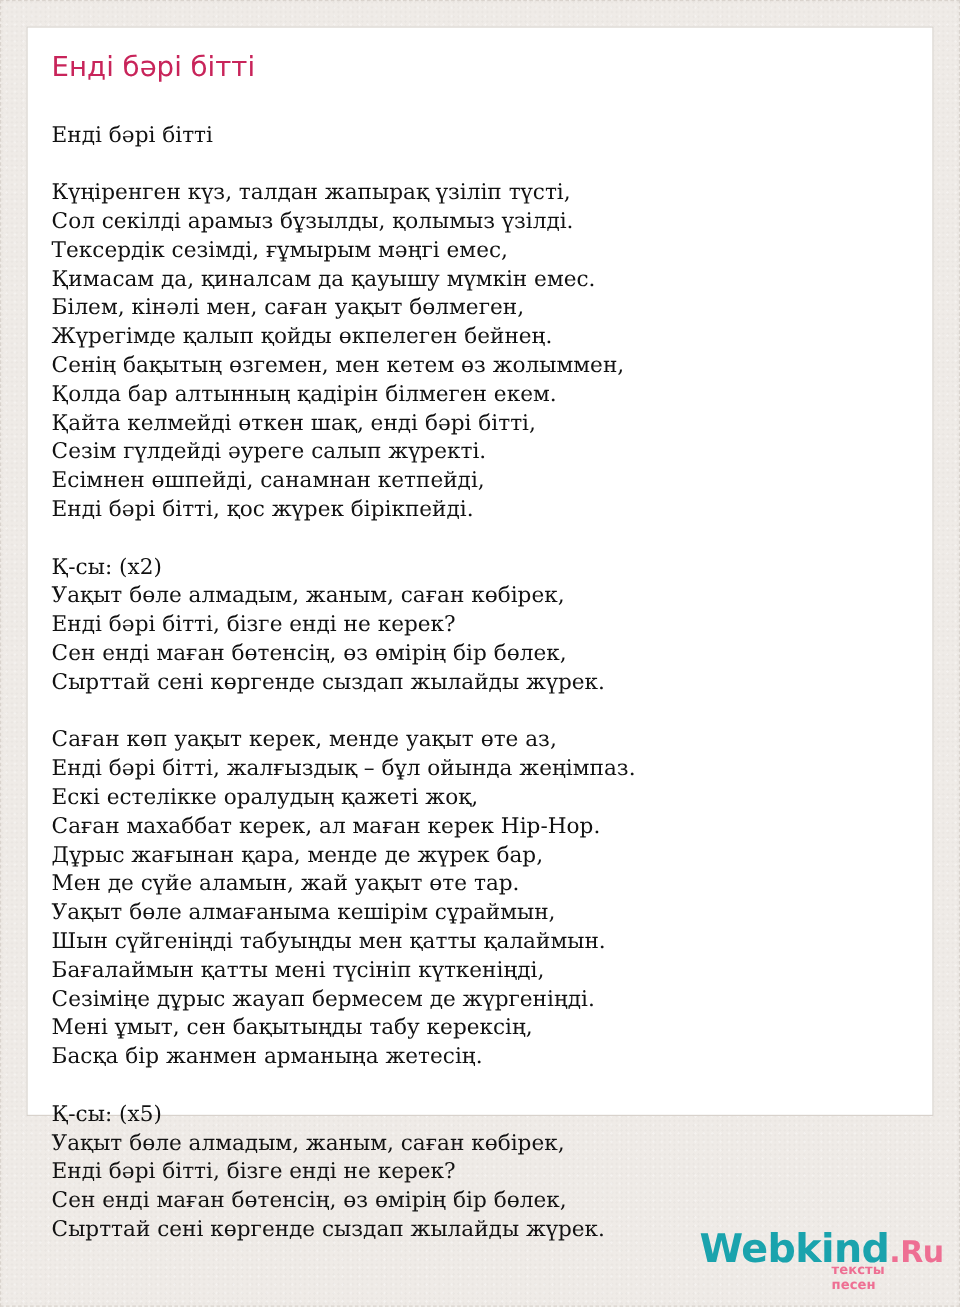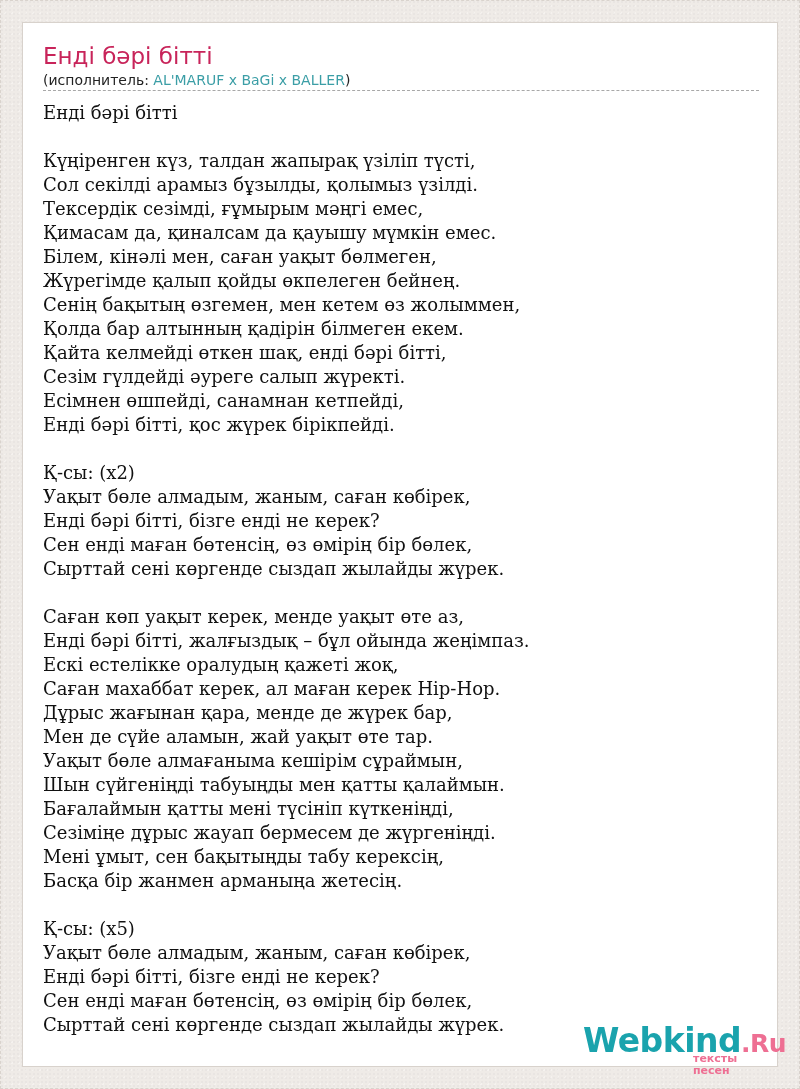--- a/index.html
+++ b/index.html
@@ -13,21 +13,21 @@
     background-position: 0 0, 2px 3px;
     position: relative;
   }
   .frame {
     position: absolute; left: 0; top: 0; right: 0; bottom: 0;
     border: 1px dashed #d9d3cd;
     box-sizing: border-box;
   }
   .card {
     position: absolute; left: 22px; top: 22px;
-    width: 756px; height: 1045px;
+    width: 756px; height: 908px;
     background: #ffffff;
     border: 1px solid #d8d2cc;
     box-sizing: border-box;
   }
   .title {
     position: absolute; left: 20px; top: 18px;
     margin: 0;
     font-family: "DejaVu Sans", sans-serif;
     font-weight: normal;
     font-size: 23px; line-height: 30px;
@@ -74,21 +74,20 @@
   }
 </style>
 </head>
 <body>
 
 <div class="frame"></div>
 
 <div class="card">
   <h1 class="title">Енді бәрі бітті</h1>
 
-  <div class="artist-line"><span>(исполнитель: </span><a class="artist-link" href="#">AL'MARUF x BaGi x BALLER</a><span>)</span></div>
 
   <div class="lyrics" id="lyrics"><span class="line">Енді бәрі бітті</span><span class="line"></span><span class="line">Күңіренген күз, талдан жапырақ үзіліп түсті,</span><span class="line">Сол секілді арамыз бұзылды, қолымыз үзілді.</span><span class="line">Тексердік сезімді, ғұмырым мәңгі емес,</span><span class="line">Қимасам да, қиналсам да қауышу мүмкін емес.</span><span class="line">Білем, кінәлі мен, саған уақыт бөлмеген,</span><span class="line">Жүрегімде қалып қойды өкпелеген бейнең.</span><span class="line">Сенің бақытың өзгемен, мен кетем өз жолыммен,</span><span class="line">Қолда бар алтынның қадірін білмеген екем.</span><span class="line">Қайта келмейді өткен шақ, енді бәрі бітті,</span><span class="line">Сезім гүлдейді әуреге салып жүректі.</span><span class="line">Есімнен өшпейді, санамнан кетпейді,</span><span class="line">Енді бәрі бітті, қос жүрек бірікпейді.</span><span class="line"></span><span class="line">Қ-сы: (x2)</span><span class="line">Уақыт бөле алмадым, жаным, саған көбірек,</span><span class="line">Енді бәрі бітті, бізге енді не керек?</span><span class="line">Сен енді маған бөтенсің, өз өмірің бір бөлек,</span><span class="line">Сырттай сені көргенде сыздап жылайды жүрек.</span><span class="line"></span><span class="line">Саған көп уақыт керек, менде уақыт өте аз,</span><span class="line">Енді бәрі бітті, жалғыздық – бұл ойында жеңімпаз.</span><span class="line">Ескі естелікке оралудың қажеті жоқ,</span><span class="line">Саған махаббат керек, ал маған керек Hip-Hop.</span><span class="line">Дұрыс жағынан қара, менде де жүрек бар,</span><span class="line">Мен де сүйе аламын, жай уақыт өте тар.</span><span class="line">Уақыт бөле алмағаныма кешірім сұраймын,</span><span class="line">Шын сүйгеніңді табуыңды мен қатты қалаймын.</span><span class="line">Бағалаймын қатты мені түсініп күткеніңді,</span><span class="line">Сезіміңе дұрыс жауап бермесем де жүргеніңді.</span><span class="line">Мені ұмыт, сен бақытыңды табу керексің,</span><span class="line">Басқа бір жанмен арманыңа жетесің.</span><span class="line"></span><span class="line">Қ-сы: (x5)</span><span class="line">Уақыт бөле алмадым, жаным, саған көбірек,</span><span class="line">Енді бәрі бітті, бізге енді не керек?</span><span class="line">Сен енді маған бөтенсің, өз өмірің бір бөлек,</span><span class="line">Сырттай сені көргенде сыздап жылайды жүрек.</span></div>
 </div>
 
 <div class="logo">
   <div class="logo-main"><span>Webkind</span><span class="logo-ru">.Ru</span></div>
   <div class="logo-sub">тексты песен</div>
 </div>
 
 </body></html>

